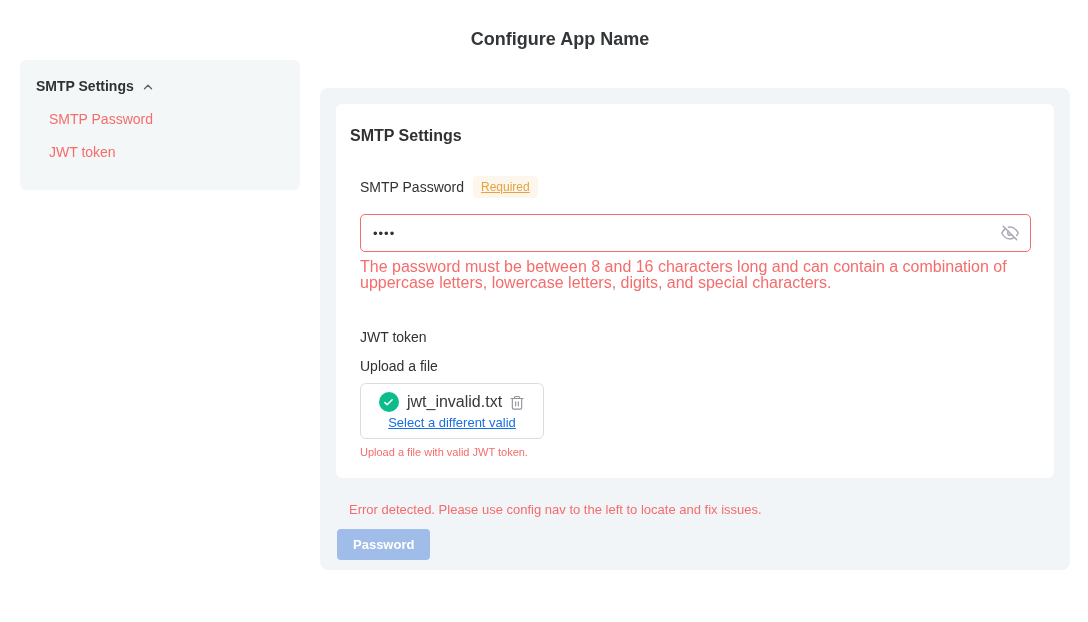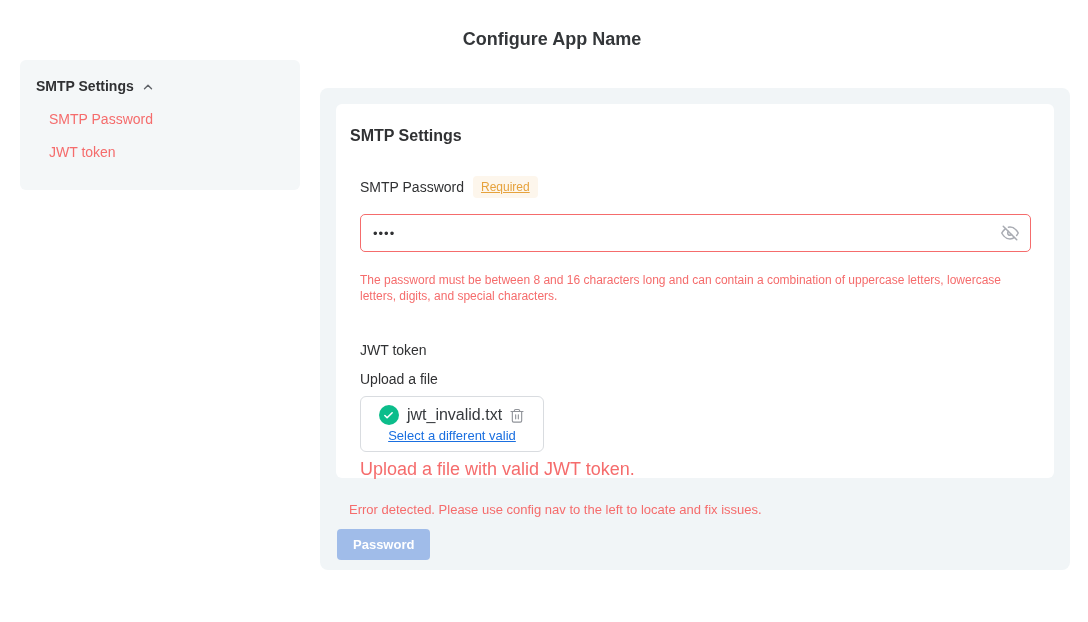--- a/index.html
+++ b/index.html
@@ -8,21 +8,21 @@
     background: #ffffff;
     font-family: "Liberation Sans", sans-serif;
     color: #303133;
     position: relative;
     overflow: hidden;
   }
   .page { position: relative; width: 1088px; height: 622px; }
 
   
   .page-title {
-    position: absolute; top: 29px; left: 28px; width: 1048px;
+    position: absolute; top: 29px; left: 36px; width: 1048px;
     text-align: center;
     font-size: 18px; font-weight: bold; color: #333639;
   }
 
   
   .sidebar {
     position: absolute; left: 20px; top: 60px;
     width: 280px; height: 130px;
     background: #f4f7f8;
     border-radius: 6px;
@@ -78,22 +78,22 @@
   }
   .input-wrap input {
     flex: 1; border: none; outline: none;
     font-size: 13px; letter-spacing: 1px; color: #303133;
     font-family: "Liberation Sans", sans-serif;
     background: transparent;
   }
   .eye-btn { display: inline-flex; cursor: pointer; }
 
   .helper-text {
-    margin-top: 20px; width: 665px;
-    font-size: 12px; line-height: 16px; color: #f56c6c;
+    margin-top: 7px; width: 665px;
+    font-size: 16px; line-height: 16px; color: #f56c6c;
   }
 
   .jwt-label { margin-top: 38px; font-size: 14px; color: #303133; }
   .upload-label { margin-top: 13px; font-size: 14px; color: #303133; }
 
   .file-box {
     margin-top: 9px;
     width: 184px; height: 56px;
     border: 1px solid #d9dce0; border-radius: 6px;
     background: #fff;
@@ -106,21 +106,21 @@
     width: 20px; height: 20px; border-radius: 50%;
     background: #0cbd8b;
     display: inline-flex; align-items: center; justify-content: center;
   }
   .file-name { font-size: 16px; color: #36393d; }
   .trash-btn { display: inline-flex; cursor: pointer; margin-left: -1px; }
   .file-link {
     font-size: 13px; color: #1a6fe0; text-decoration: underline;
     cursor: pointer;
   }
-  .upload-note { margin-top: 7px; font-size: 18px; color: #f56c6c; }
+  .upload-note { margin-top: 7px; font-size: 11px; color: #f56c6c; }
 
   .error-msg { margin: 24px 0 0 13px; font-size: 13px; color: #f56c6c; }
 
   .continue-btn {
     margin: 12px 0 0 1px;
     display: inline-block;
     background: #a0bce9; color: #ffffff;
     border: none; border-radius: 4px;
     font-size: 13px; font-weight: bold;
     font-family: "Liberation Sans", sans-serif;

